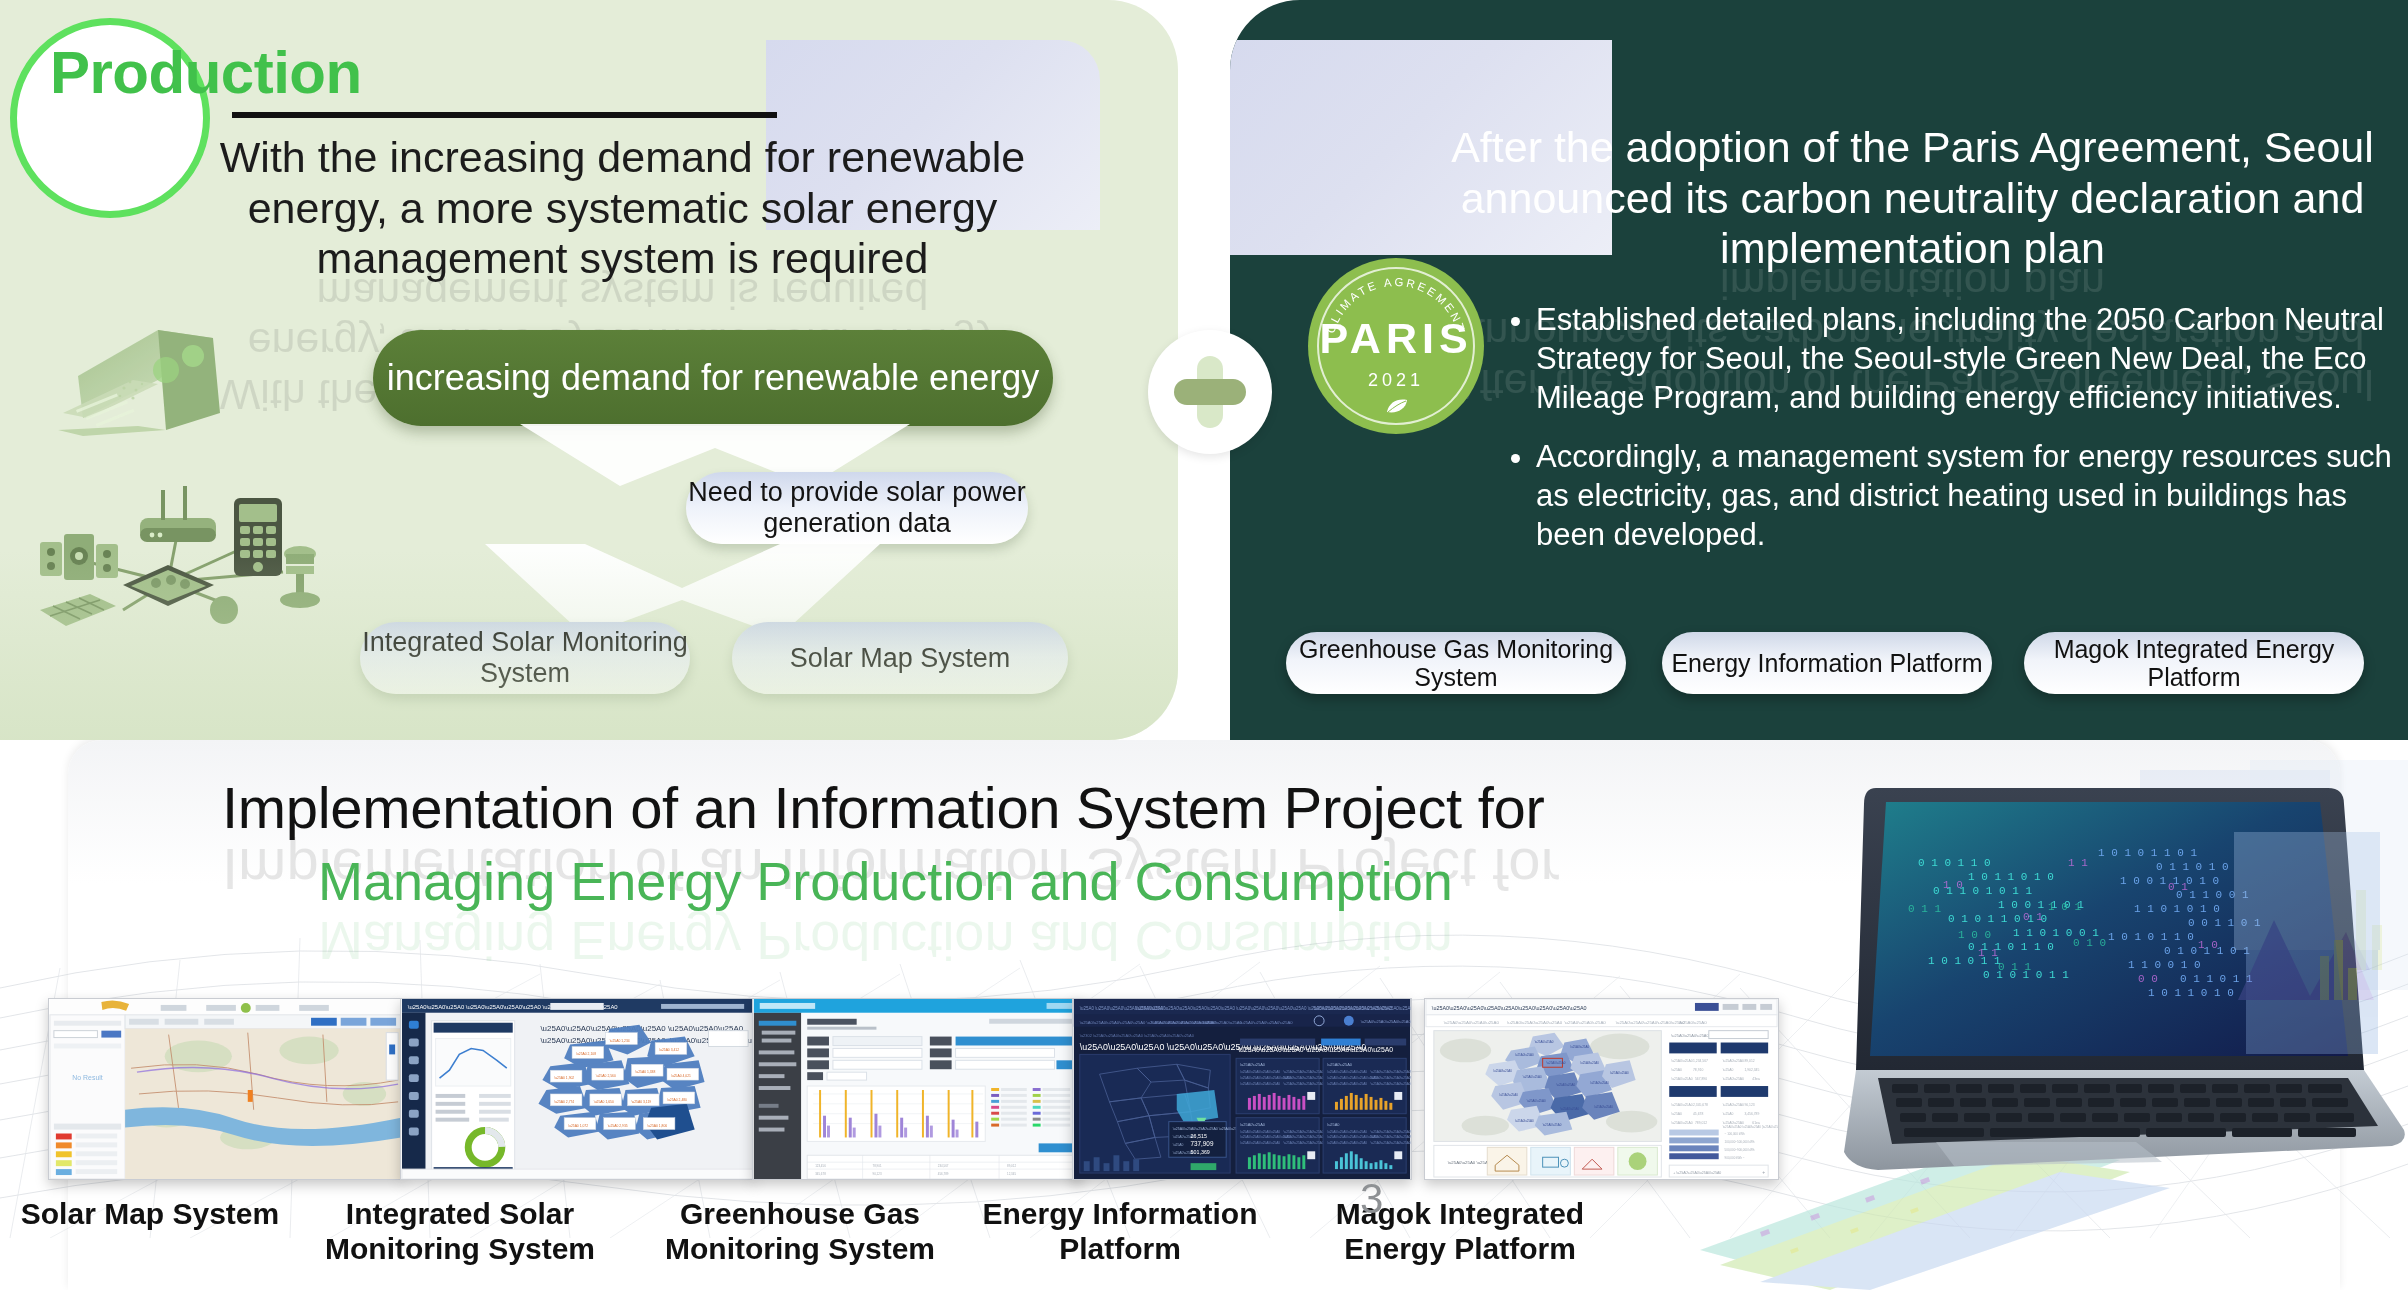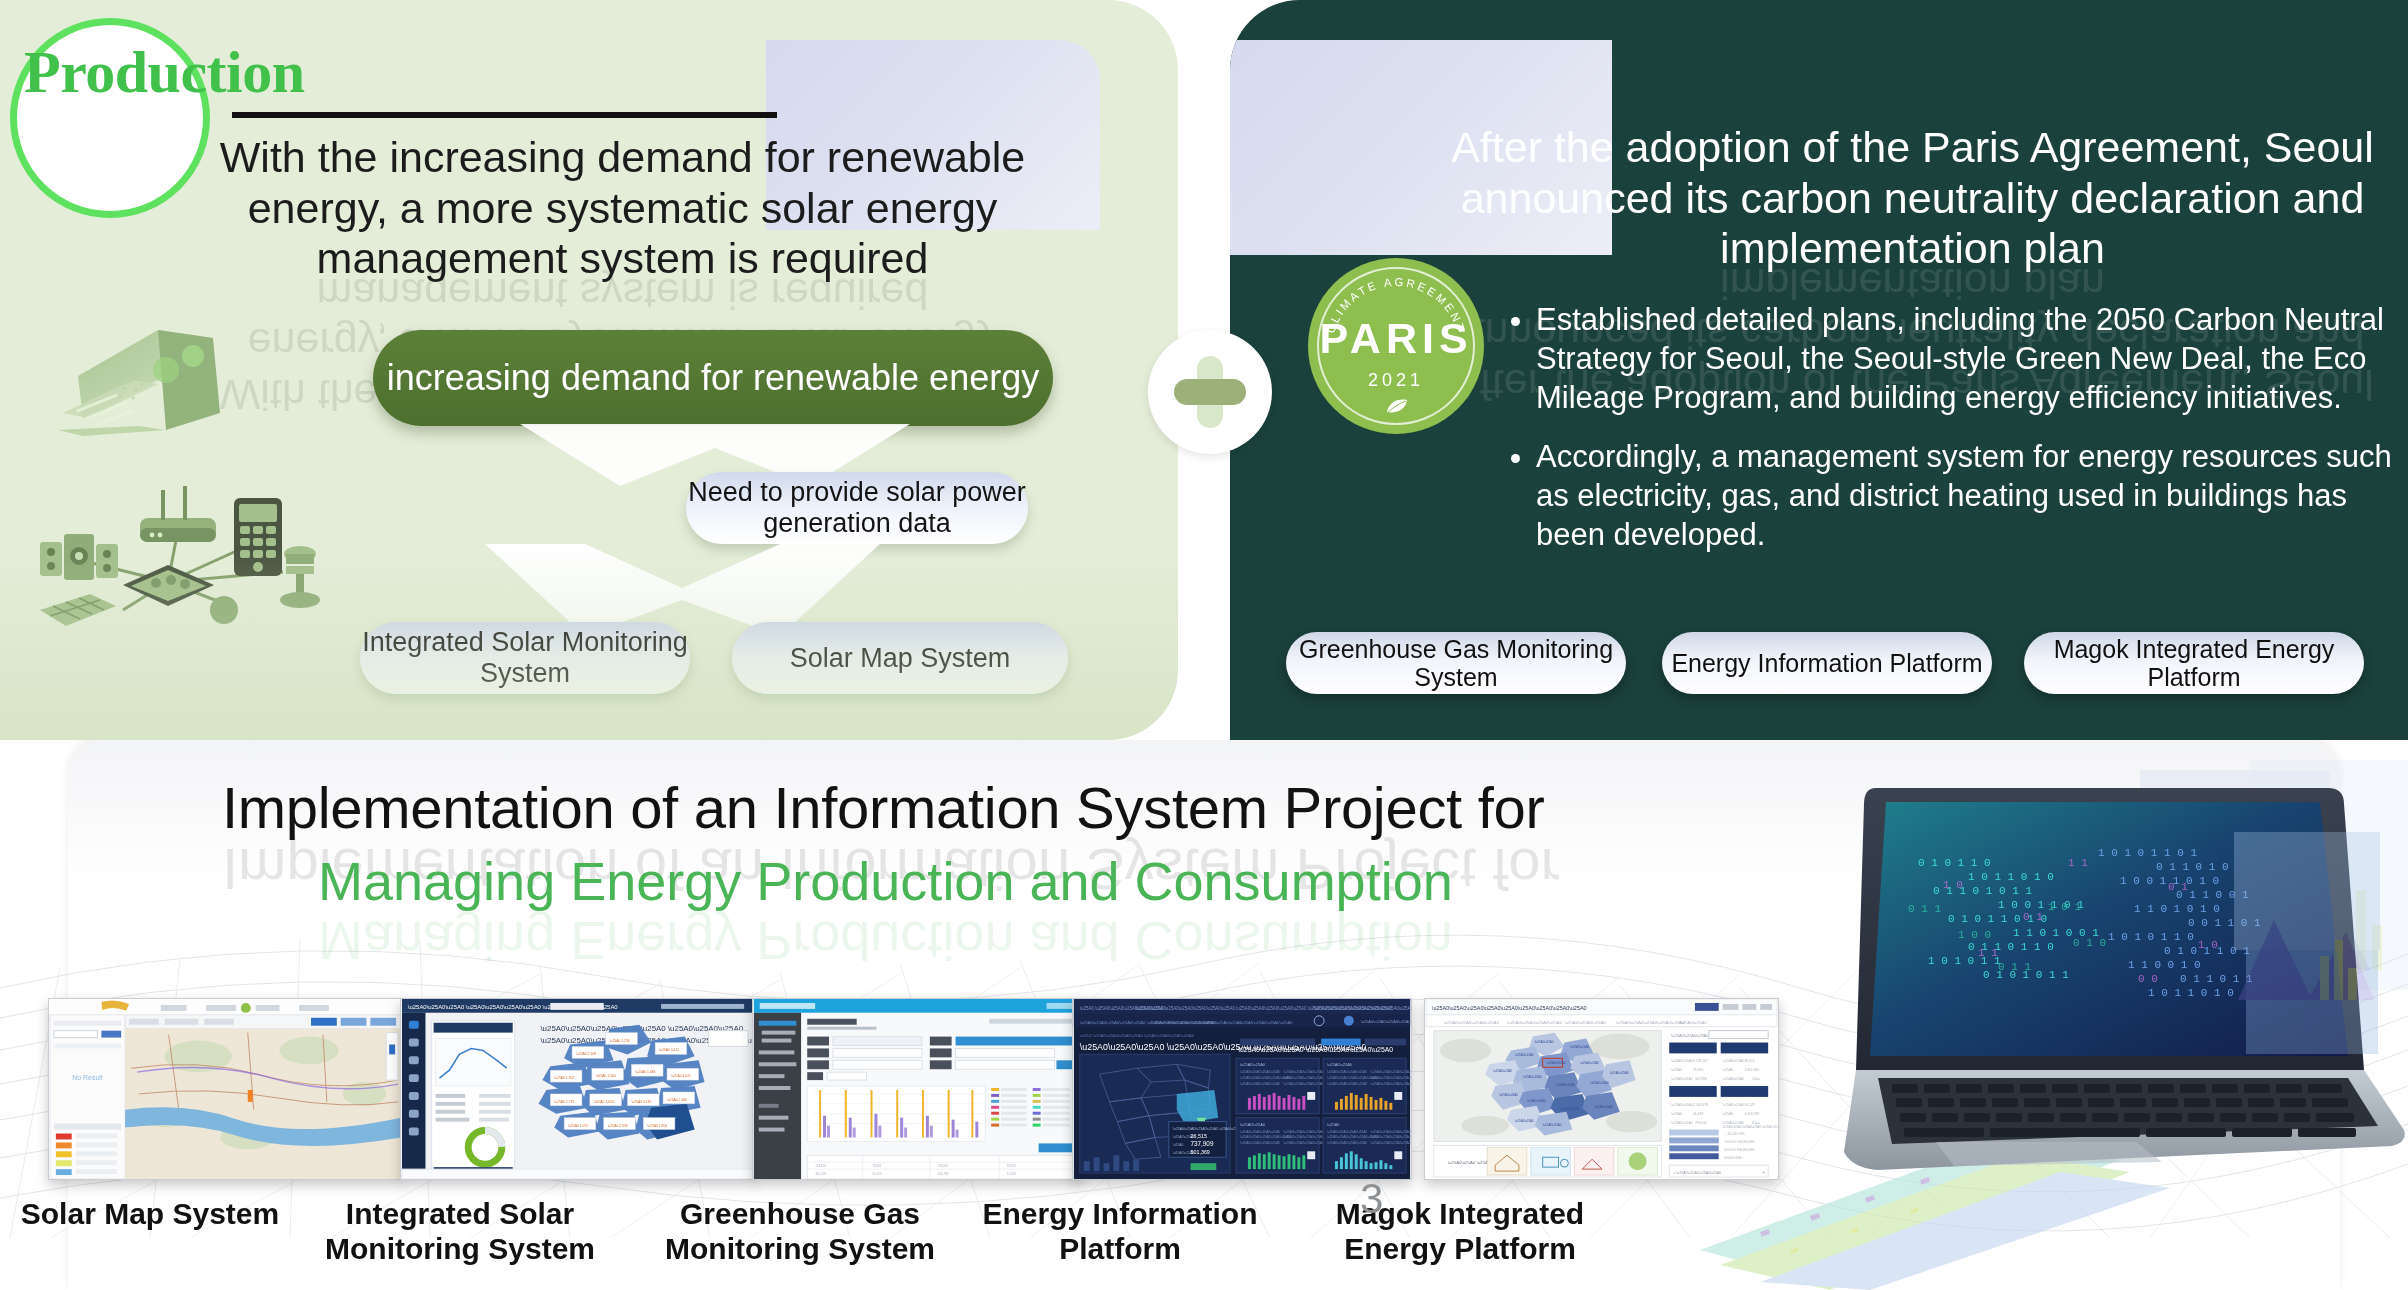--- a/index.html
+++ b/index.html
@@ -32,21 +32,22 @@
   }
 
   
   .hdr-circle{
     position:absolute; border-radius:50%; background:#ffffff;
   }
   .hdr-circle.prod{ left:10px; top:18px; width:200px; height:200px; border:7px solid #5ee15e; }
 
   .hdr-title{
     position:absolute; font-size:60px; font-weight:bold; letter-spacing:-.5px;
-    font-family:Liberation Serif, serif;
+    font-family:Liberation Sans, sans-serif;
+    margin-left:26px;
   }
   .hdr-title.prod{ left:24px; top:38px; color:#41c14b; }
 
   .hdr-rule{ position:absolute; height:6px; }
   .hdr-rule.prod{ left:232px; top:112px; width:545px; background:#111; }
 
   
   .lav{ position:absolute; background:linear-gradient(135deg,#d6daee 0%, #dde0f0 45%, #eceef7 100%); }
   .lav.prod{ left:766px; top:40px; width:334px; height:190px; border-radius:0 40px 0 0; }
   .lav.cons{ left:1228px; top:40px; width:382px; height:215px; }

